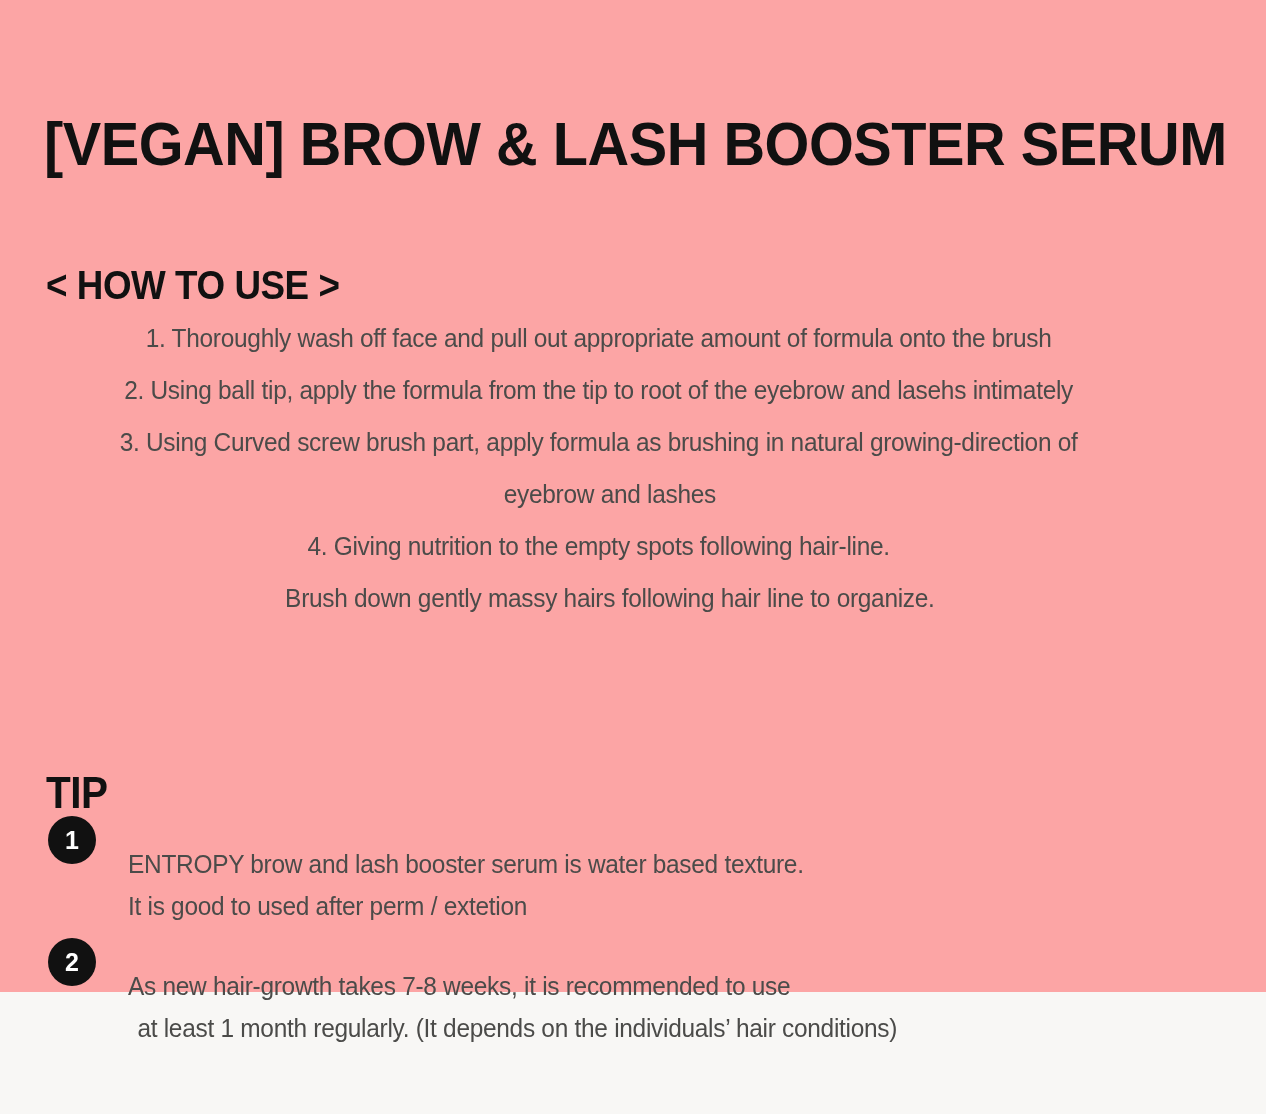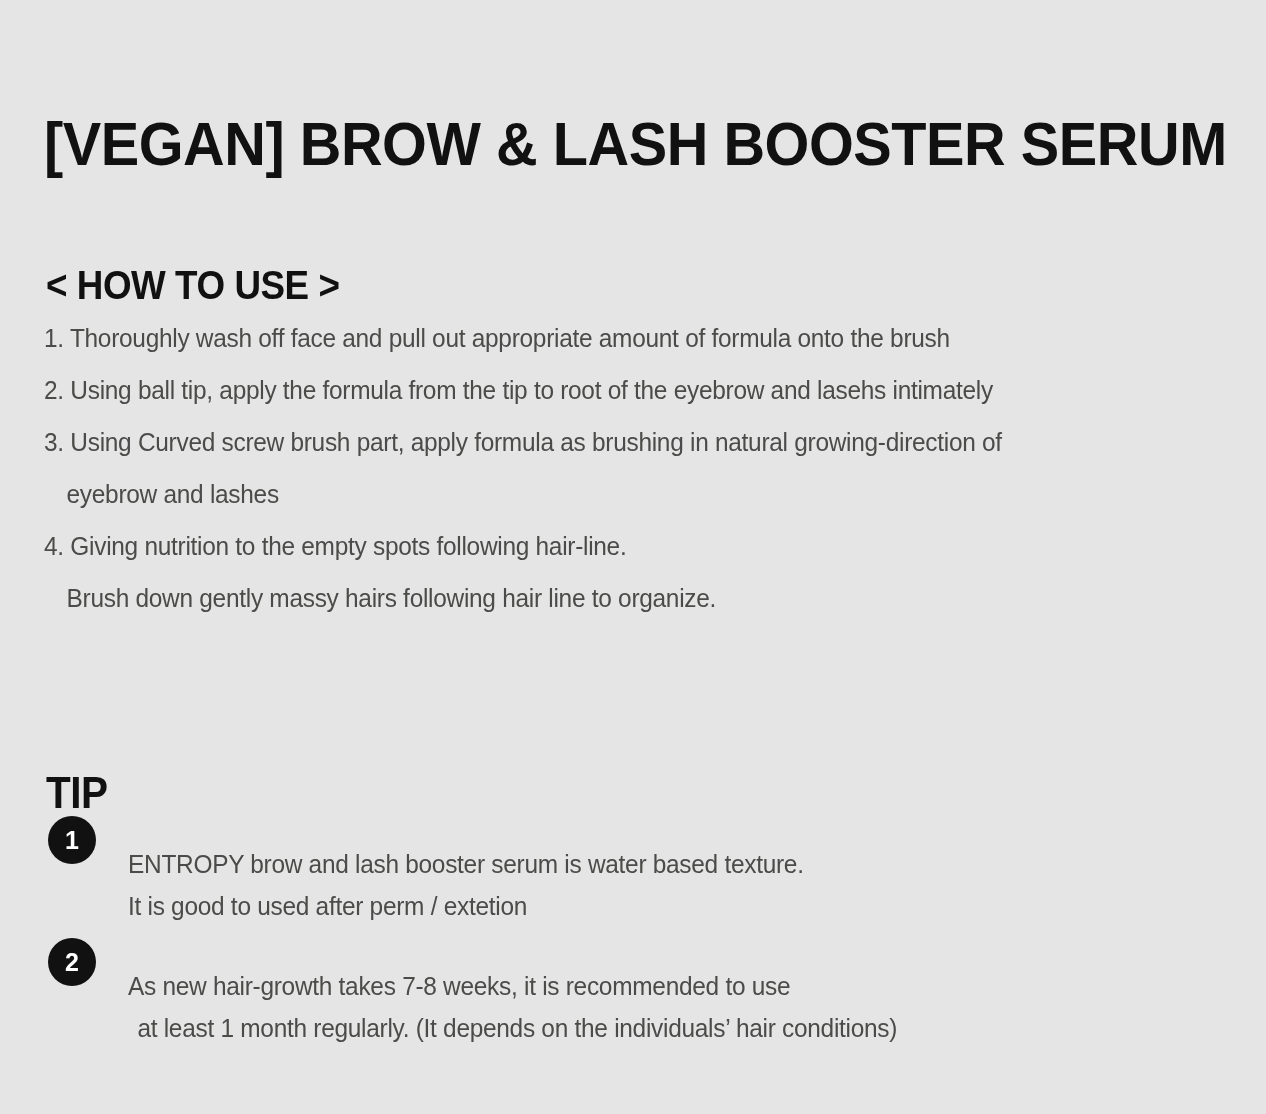--- a/index.html
+++ b/index.html
@@ -9,22 +9,22 @@
   body {
     width: 1266px;
     height: 1114px;
     background: #f8f7f5;
     font-family: "Liberation Sans", sans-serif;
     overflow: hidden;
   }
   .page {
     position: relative;
     width: 1266px;
-    height: 1114px;
-    background: #e5e5e5;
+    height: 992px;
+    background: #fca5a5;
   }
 
   
   .product-title {
     position: absolute;
     left: 44px;
     top: 66px;
     font-family: "Liberation Sans", sans-serif;
     font-weight: bold;
     font-size: 62px;
@@ -51,20 +51,21 @@
     transform-origin: left center;
     white-space: nowrap;
   }
 
   
   .howto-list {
     position: absolute;
     left: 44px;
     top: 312px;
     width: 1180px;
+    text-align: center;
   }
   .howto-line {
     font-family: "Liberation Sans", sans-serif;
     font-weight: normal;
     font-size: 26px;
     line-height: 52px;
     color: #4b4b49;
     letter-spacing: -0.3px;
     transform: scaleX(0.94);
     transform-origin: left center;

